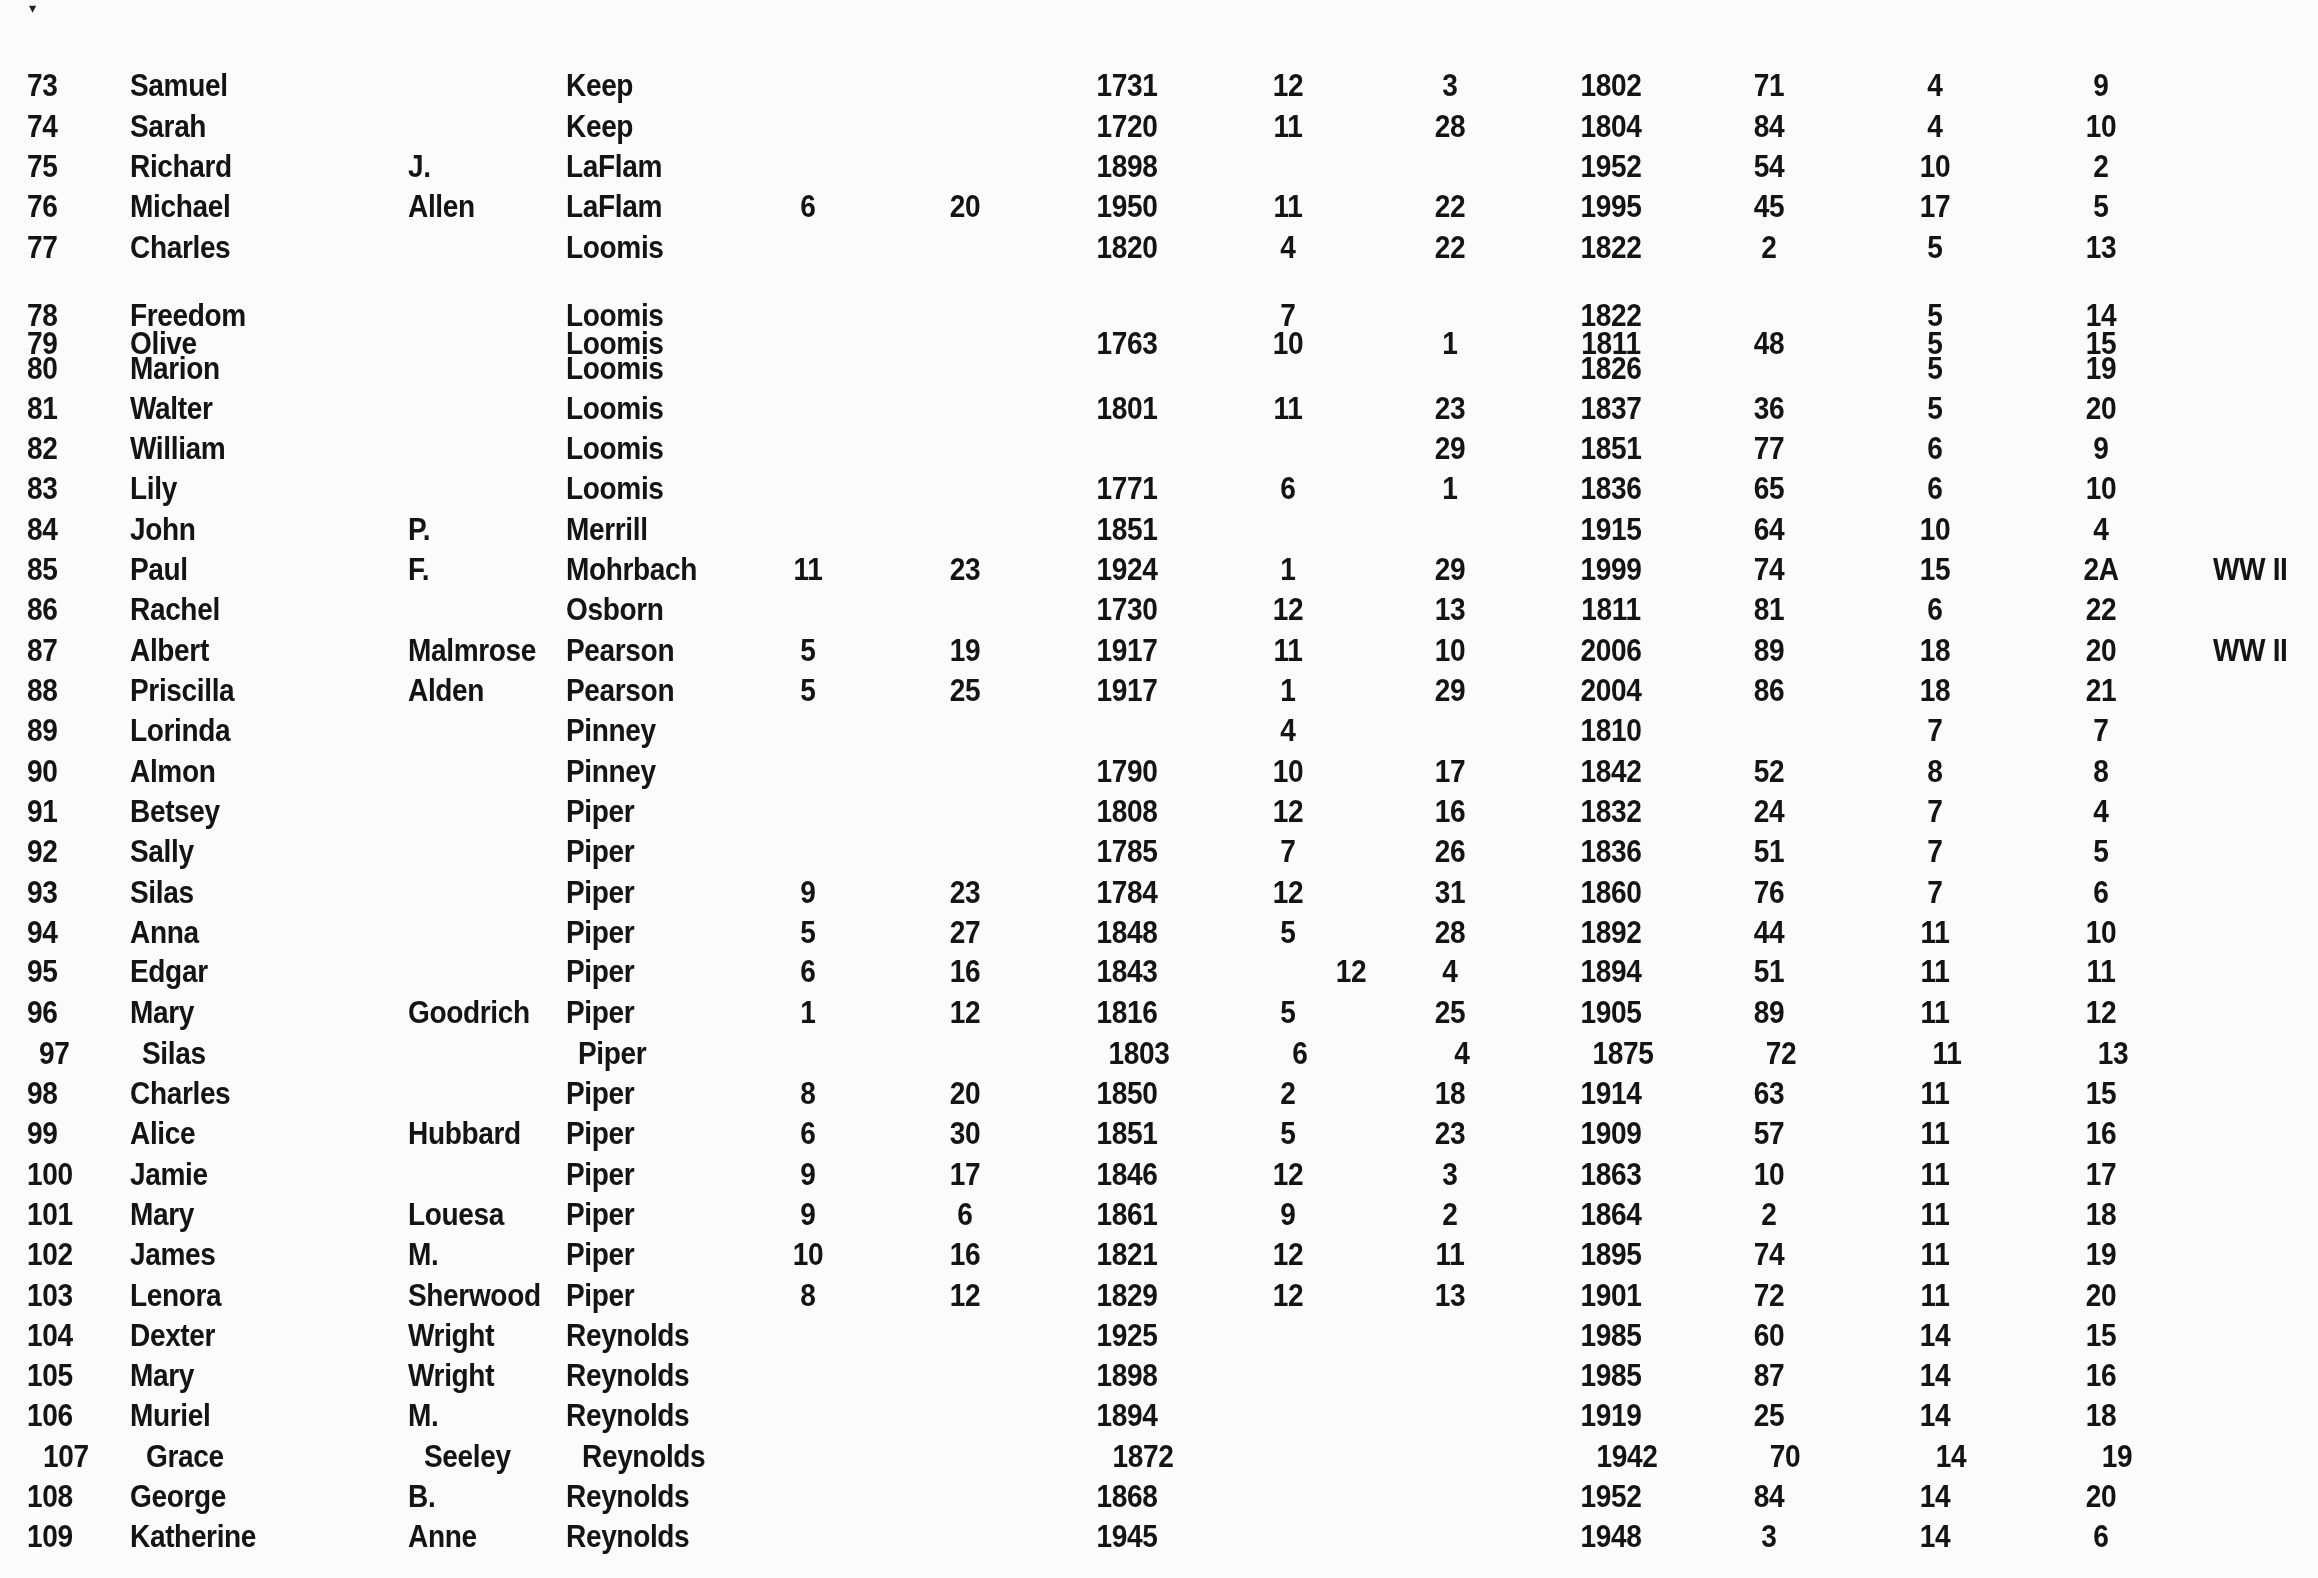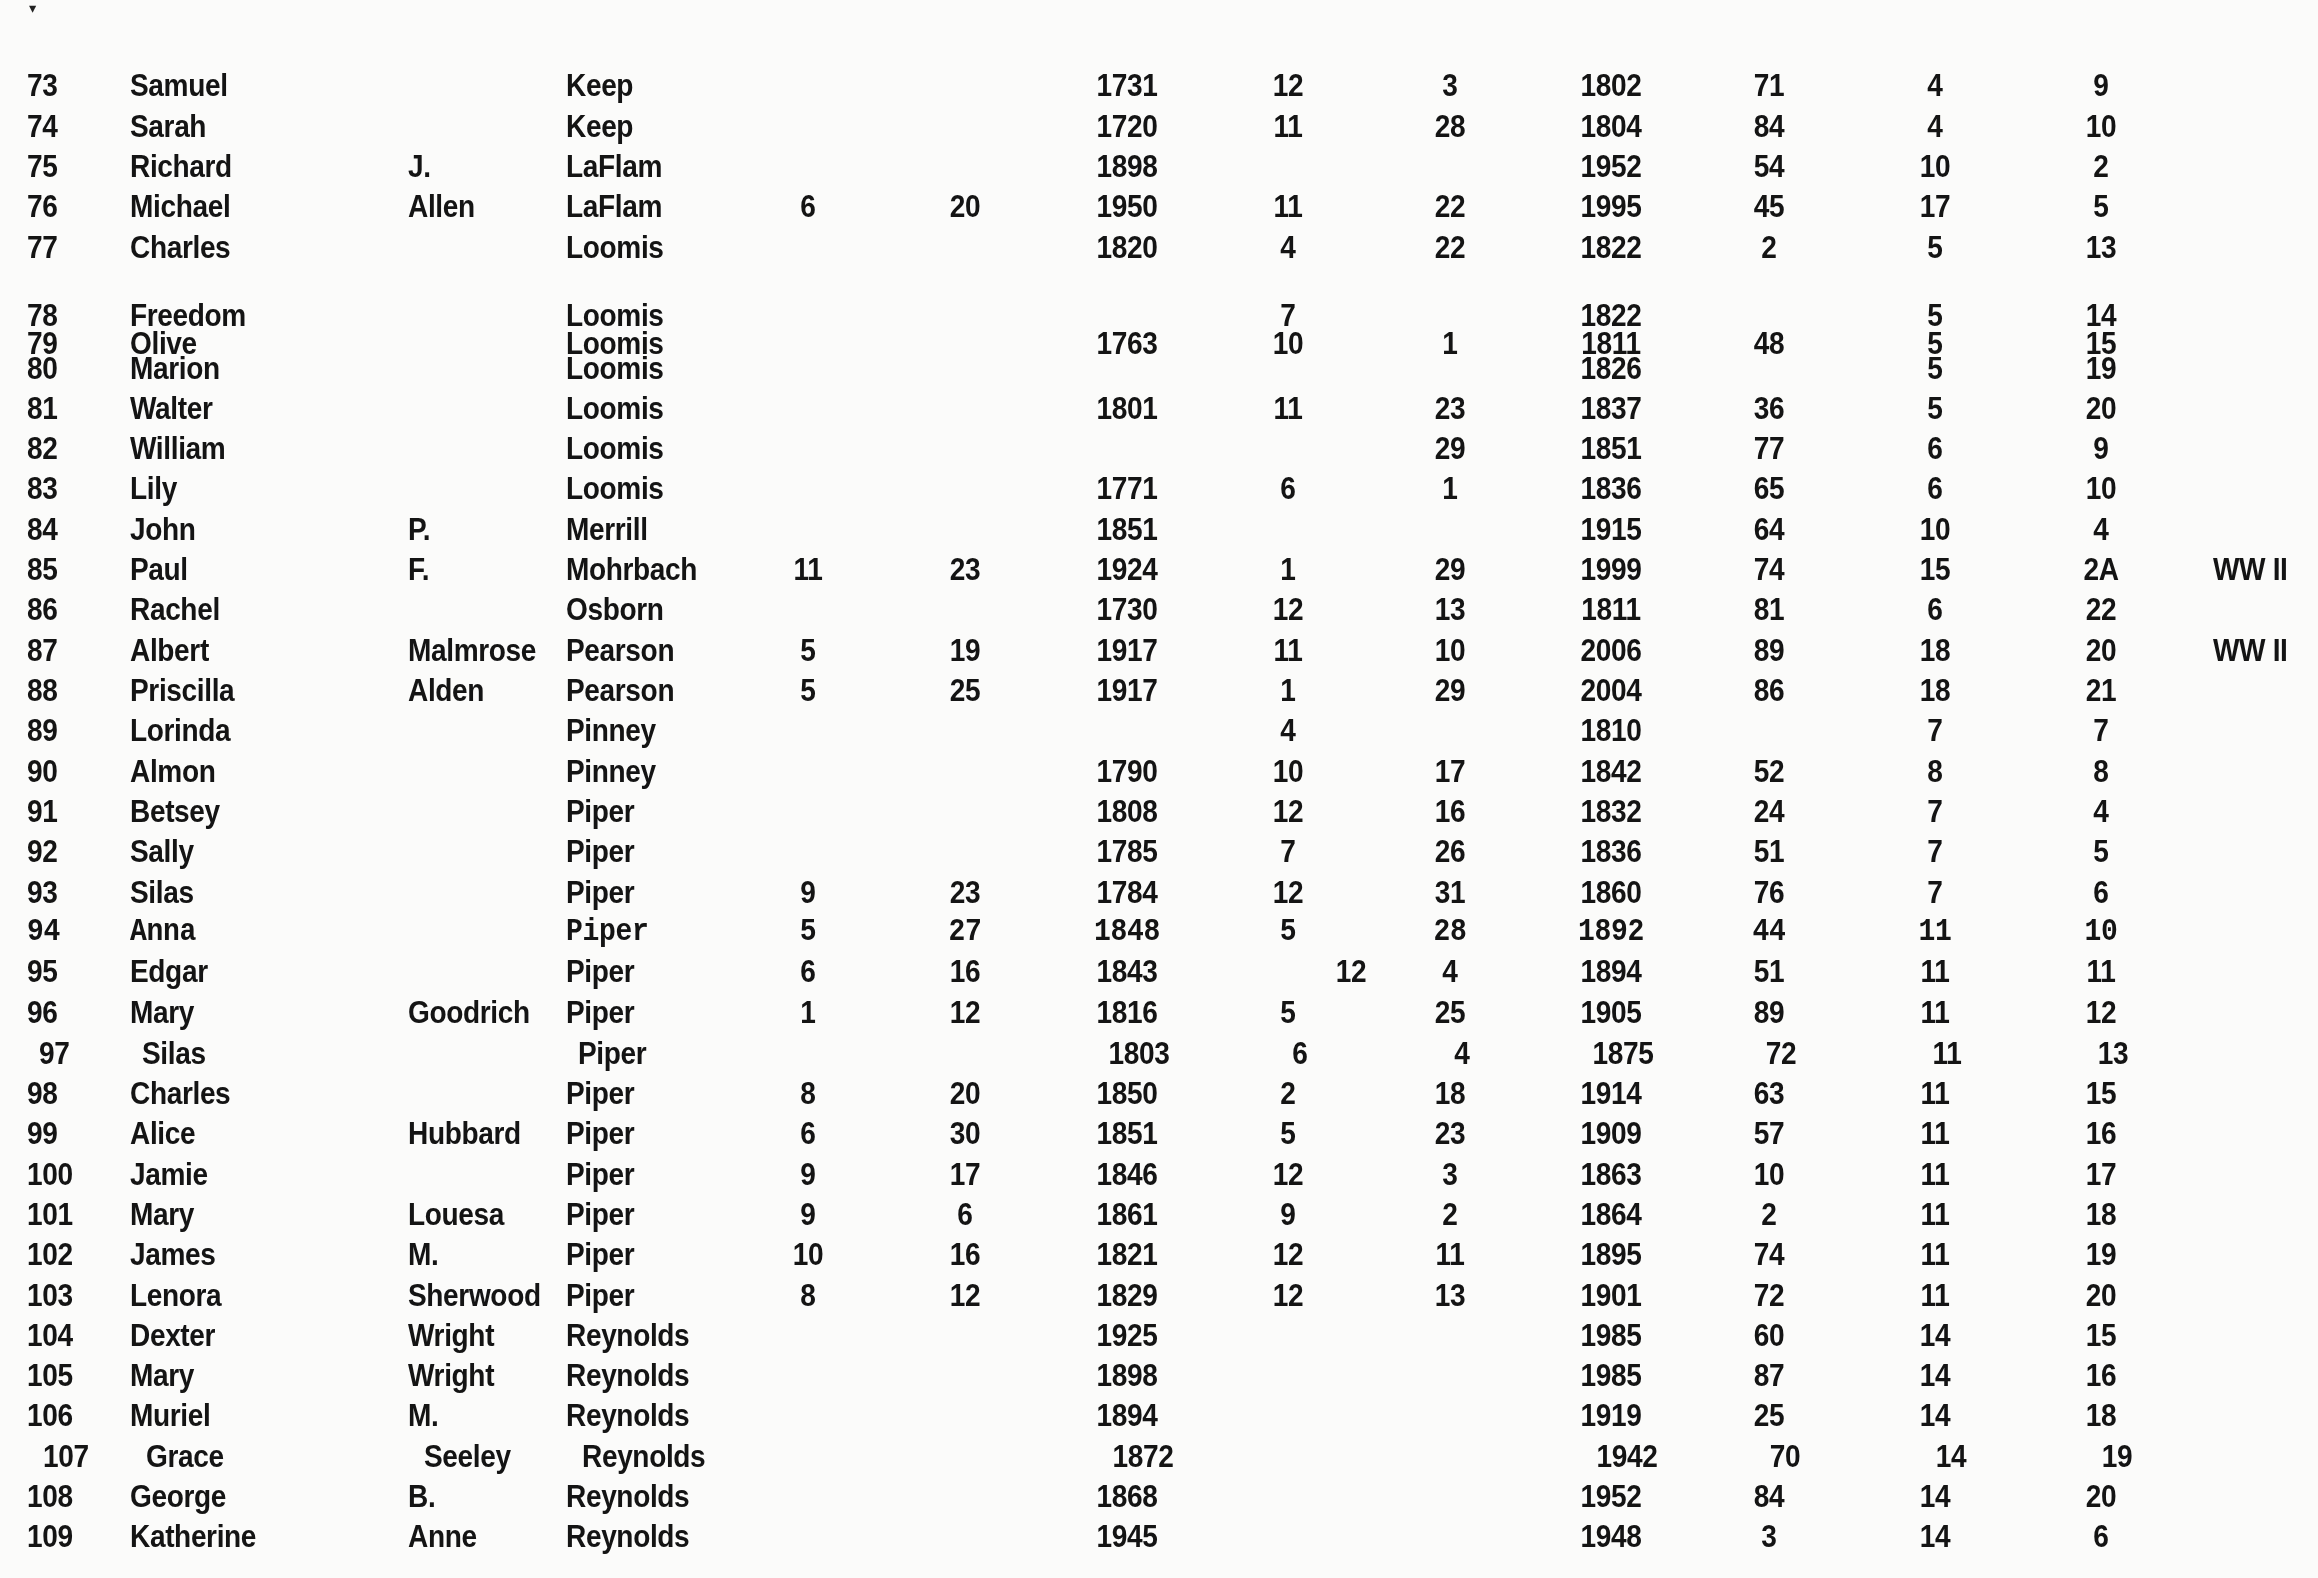--- a/index.html
+++ b/index.html
@@ -370,21 +370,21 @@
         <span class="cell c-d1 num">23</span>
         <span class="cell c-by num">1784</span>
         <span class="cell c-m2 num">12</span>
         <span class="cell c-d2 num">31</span>
         <span class="cell c-dy num">1860</span>
         <span class="cell c-age num">76</span>
         <span class="cell c-s num">7</span>
         <span class="cell c-l num">6</span>
         <span class="cell c-note"></span>
       </div>
-      <div class="row" style="top: 913px; font-family: Liberation Mono, monospace;">
+      <div class="row" style="top: 913px;">
         <span class="cell c-id">94</span>
         <span class="cell c-first">Anna</span>
         <span class="cell c-mid"></span>
         <span class="cell c-last">Piper</span>
         <span class="cell c-m1 num">5</span>
         <span class="cell c-d1 num">27</span>
         <span class="cell c-by num">1848</span>
         <span class="cell c-m2 num">5</span>
         <span class="cell c-d2 num">28</span>
         <span class="cell c-dy num">1892</span>

